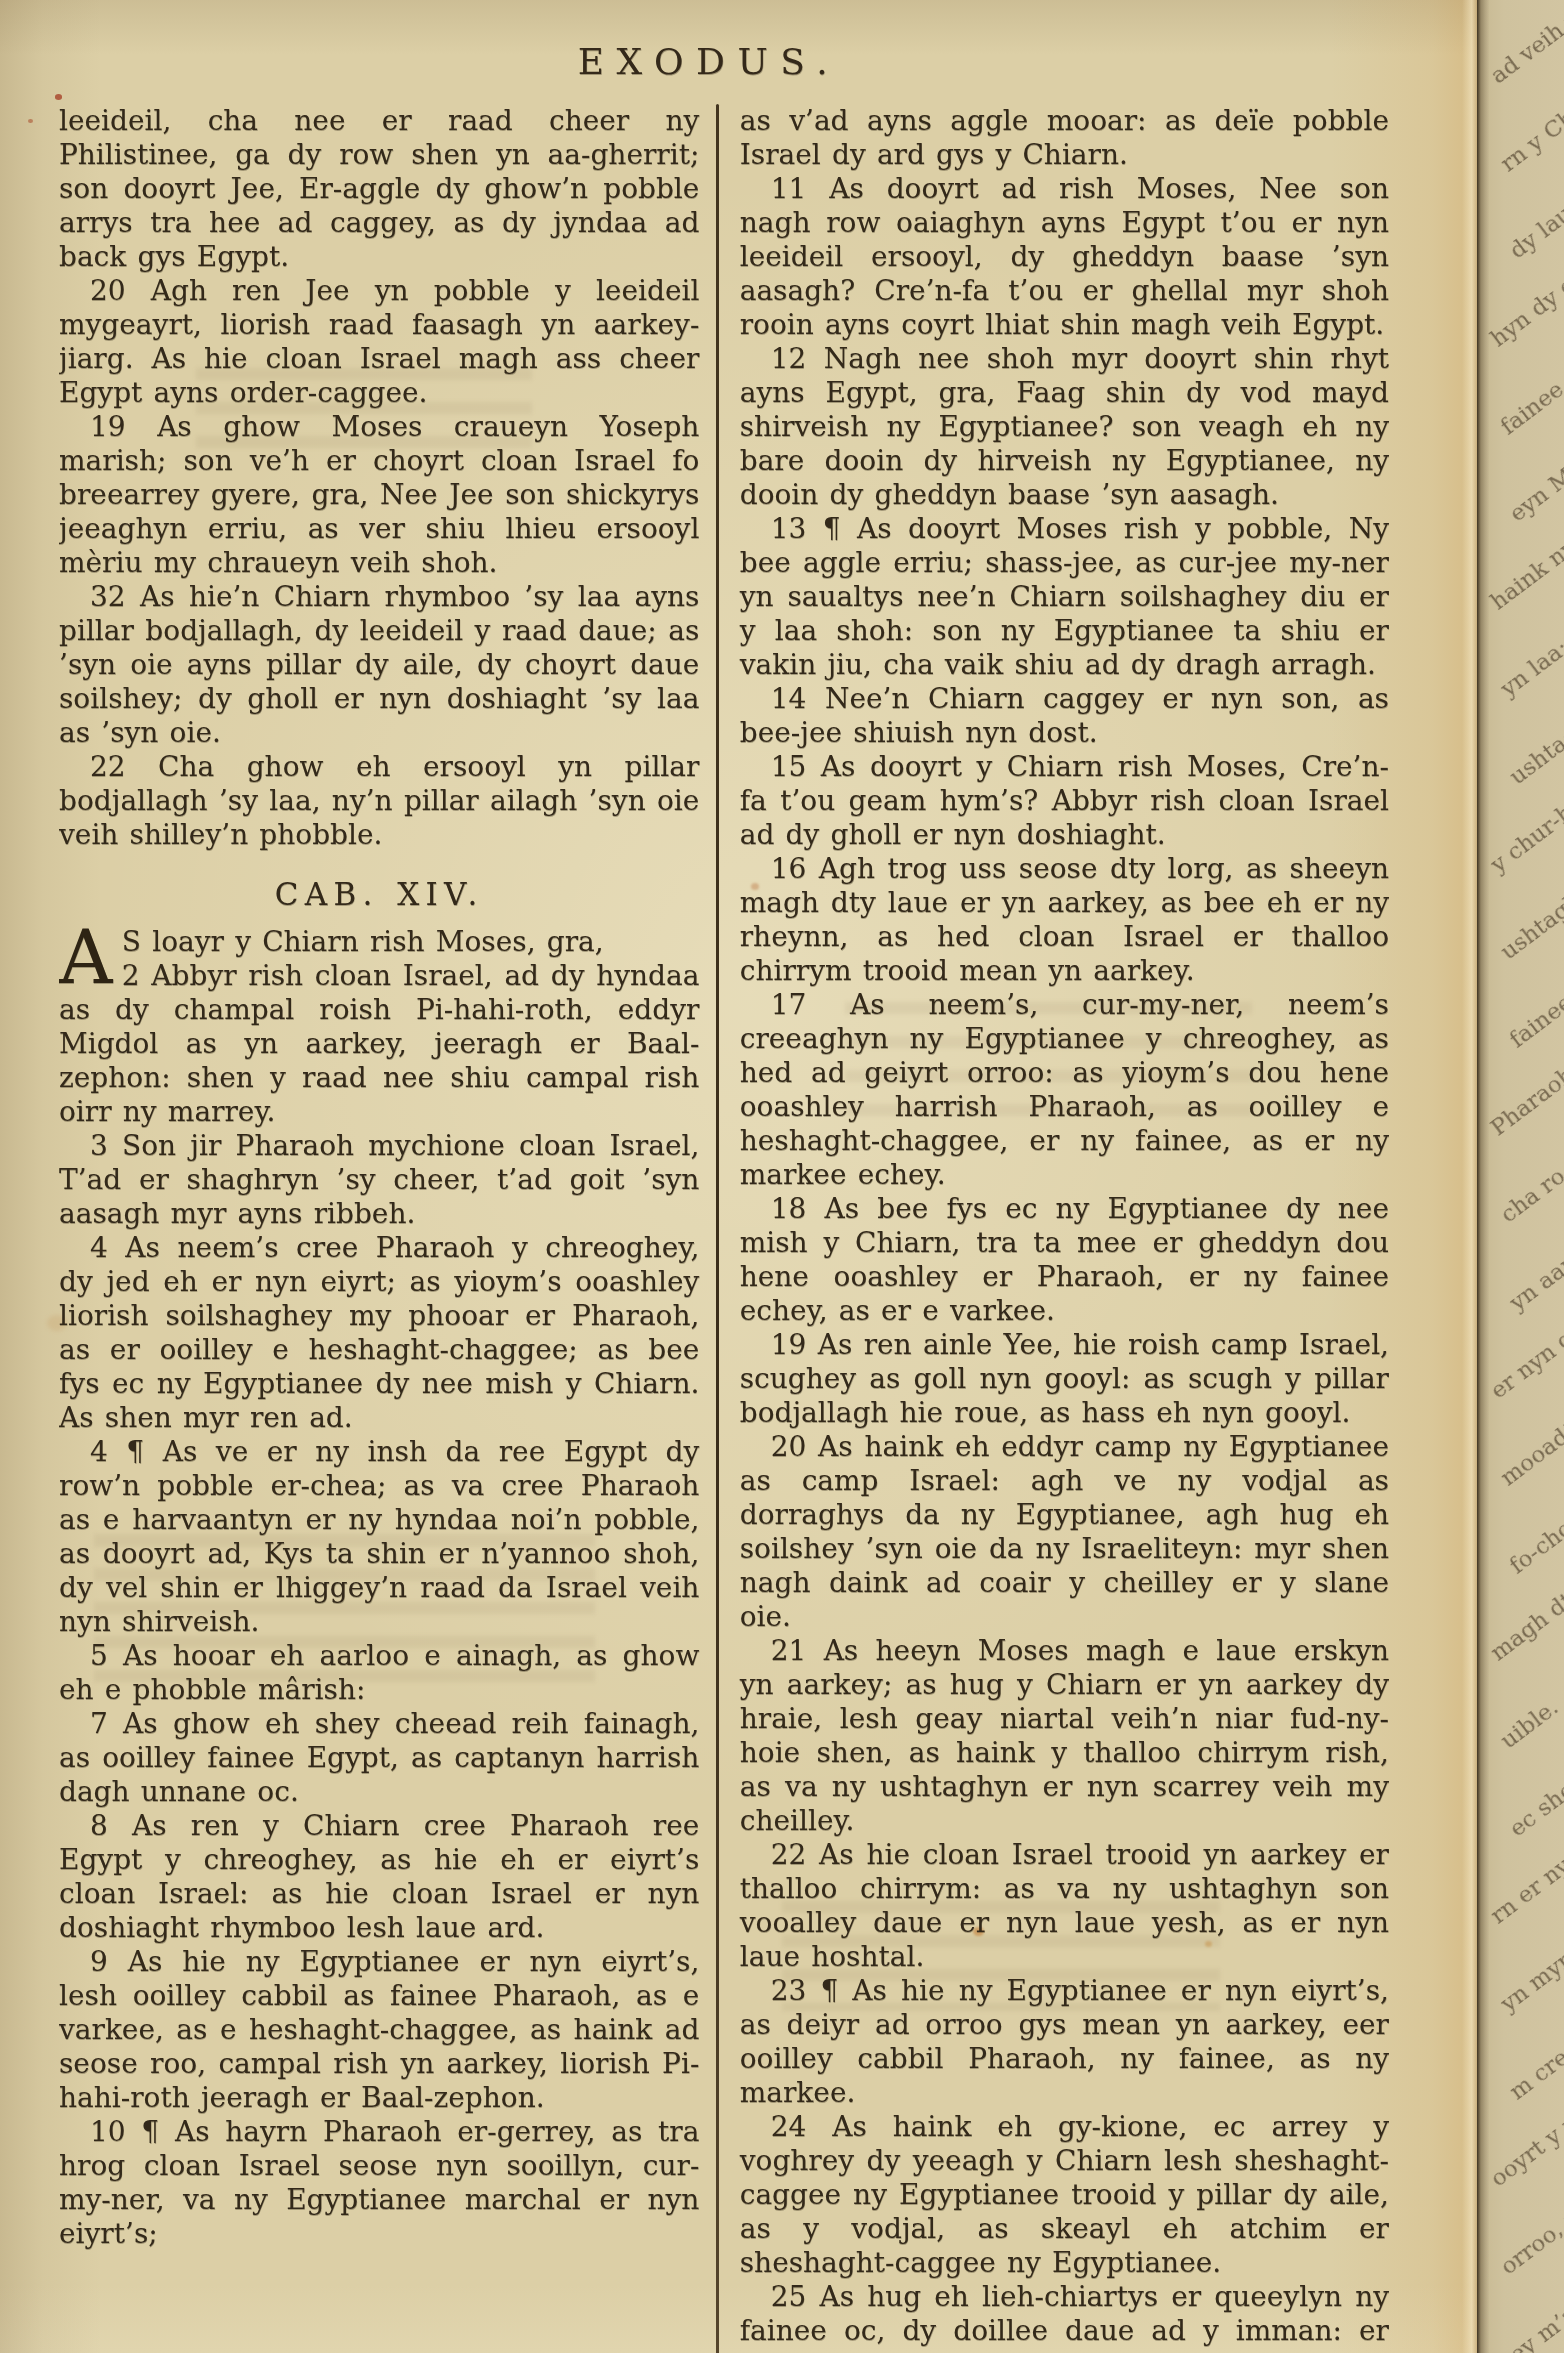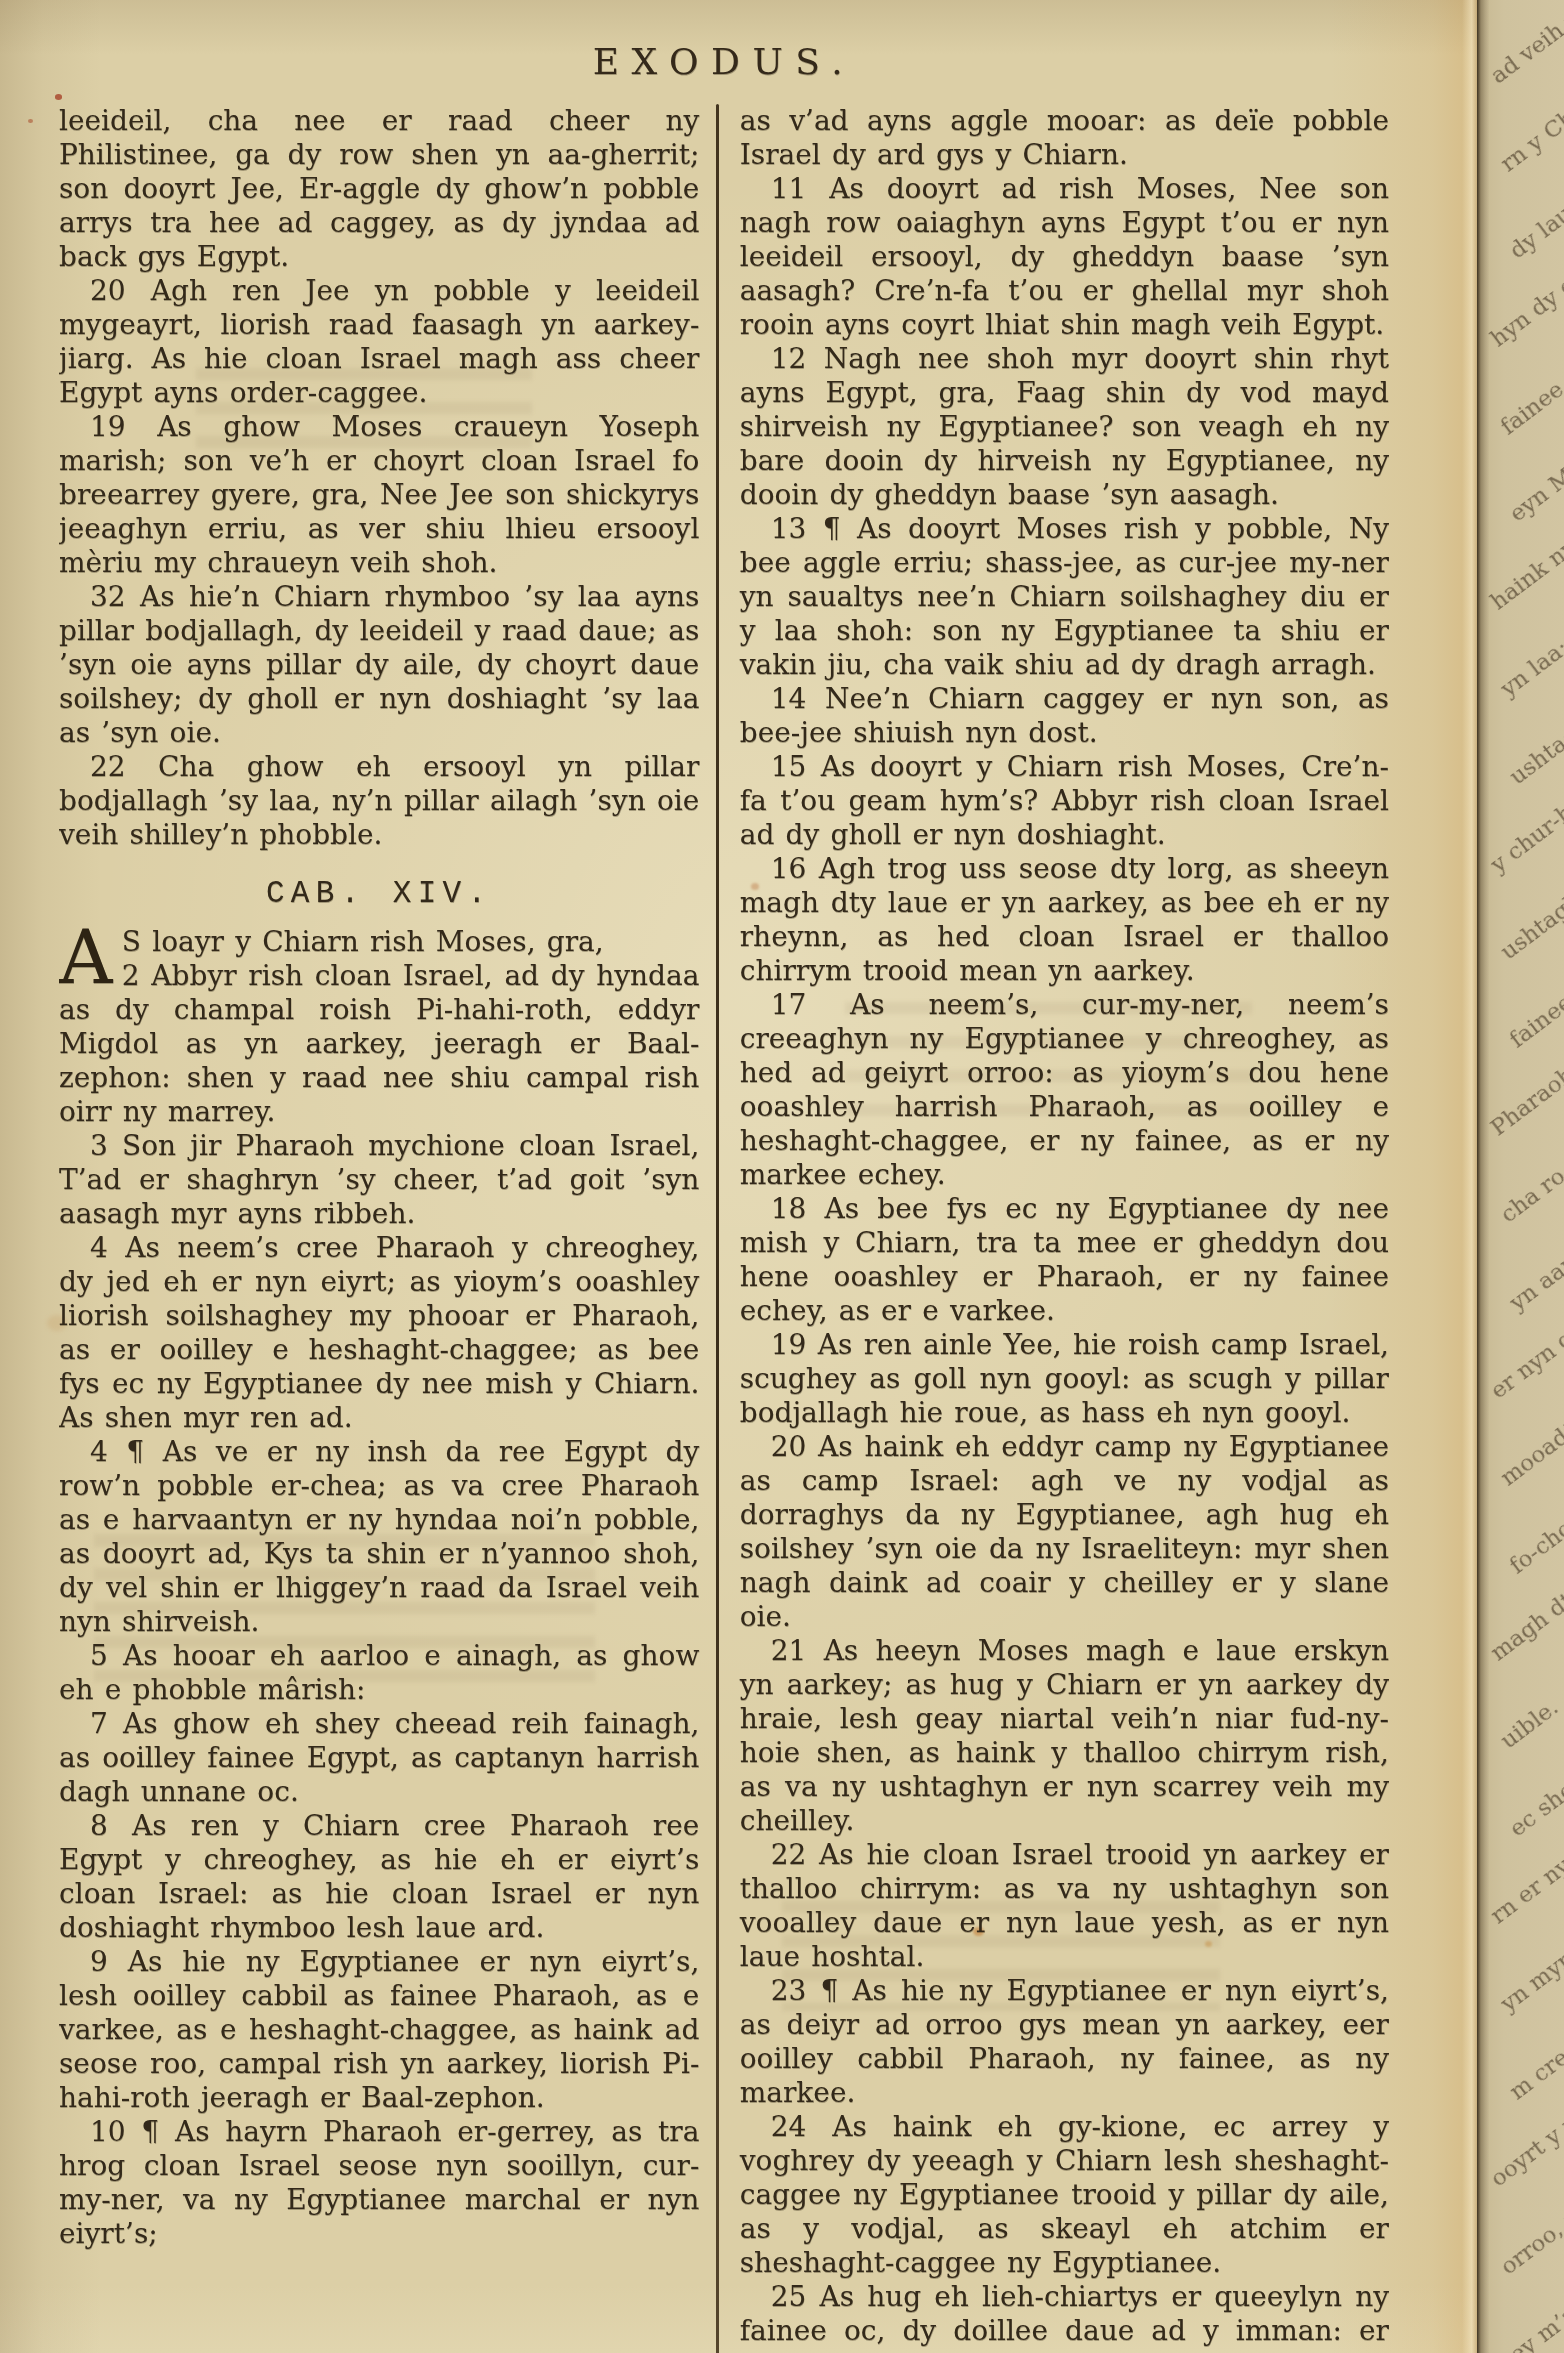--- a/index.html
+++ b/index.html
@@ -24,37 +24,37 @@
   
   .stain{position:absolute;border-radius:50%;pointer-events:none;}
   .stain1{left:55px;top:94px;width:7px;height:5.5px;background:#a33a22;opacity:.75;}
   .stain2{left:28px;top:119px;width:4.7px;height:3.9px;background:#a84a2a;opacity:.55;}
   .stain3{left:973px;top:1927px;width:11px;height:9.4px;background:#c17a32;opacity:.55;filter:blur(0.8px);}
   .stain4{left:1205px;top:1941px;width:7px;height:6.3px;background:#c48a3e;opacity:.45;filter:blur(0.8px);}
   .stain5{left:751px;top:883px;width:7.8px;height:7px;background:#b2622d;opacity:.35;filter:blur(0.8px);}
   .stain6{left:47px;top:1315px;width:20.3px;height:15.6px;background:#c59a60;opacity:.25;filter:blur(2.3px);}
 
   
-  .header{position:absolute;left:59px;top:41px;width:1330px;text-align:center;
+  .header{position:absolute;left:44px;top:41px;width:1330px;text-align:center;
     font-size:36px;letter-spacing:12.5px;color:#34291a;
     text-shadow:0.4px 0.6px 0.6px rgba(45,35,18,0.35);}
 
   
   .columns{position:absolute;left:59px;top:104px;width:1330px;height:2254px;
     display:flex;overflow:hidden;color:#33291a;}
   .col{font-size:28px;line-height:34px;text-align:justify;word-spacing:2.3px;
     text-shadow:0.3px 0.5px 0.5px rgba(42,32,16,0.33);}
   .col-left{width:648px;}
   .col-right{width:657px;}
   .rule{width:3.1px;background:linear-gradient(180deg,#43351f 0%,#3a2d1a 60%,#55452c 100%);
     margin-left:17px;margin-right:20.3px;border-radius:1.6px;}
   .verse{margin:0;text-indent:31px;}
   .verse.noindent{text-indent:0;}
   .chap{margin:25px 0 14px 0;text-align:center;font-size:31px;font-weight:normal;
-    letter-spacing:6.3px;text-indent:0;color:#33291a;font-family:Liberation Mono, monospace;}
+    letter-spacing:6.3px;text-indent:0;color:#33291a;}
   .dropcap-para{text-indent:0;}
   .dropcap{float:left;font-size:74px;line-height:58px;padding:3.1px 9.4px 0 0;color:#2e2414;}
 
   
   .edge-strip{position:absolute;left:1477px;top:0;width:88px;height:2354px;overflow:hidden;
     background:linear-gradient(90deg,#b7a87f 0px,#c9bb95 7.8px,#cfc29e 27px,#d2c5a2 100%);}
   .edge-strip::before{content:"";position:absolute;inset:0;
     background:linear-gradient(90deg, rgba(42,32,18,0.85) 0px, rgba(70,55,35,0.35) 3.9px, rgba(70,55,35,0) 12.5px);}
   .edge-highlight{position:absolute;left:1462px;top:0;width:15.6px;height:2354px;
     background:linear-gradient(90deg, rgba(248,238,205,0) 0, rgba(248,238,205,0.55) 60%, rgba(150,120,75,0.25) 100%);}

